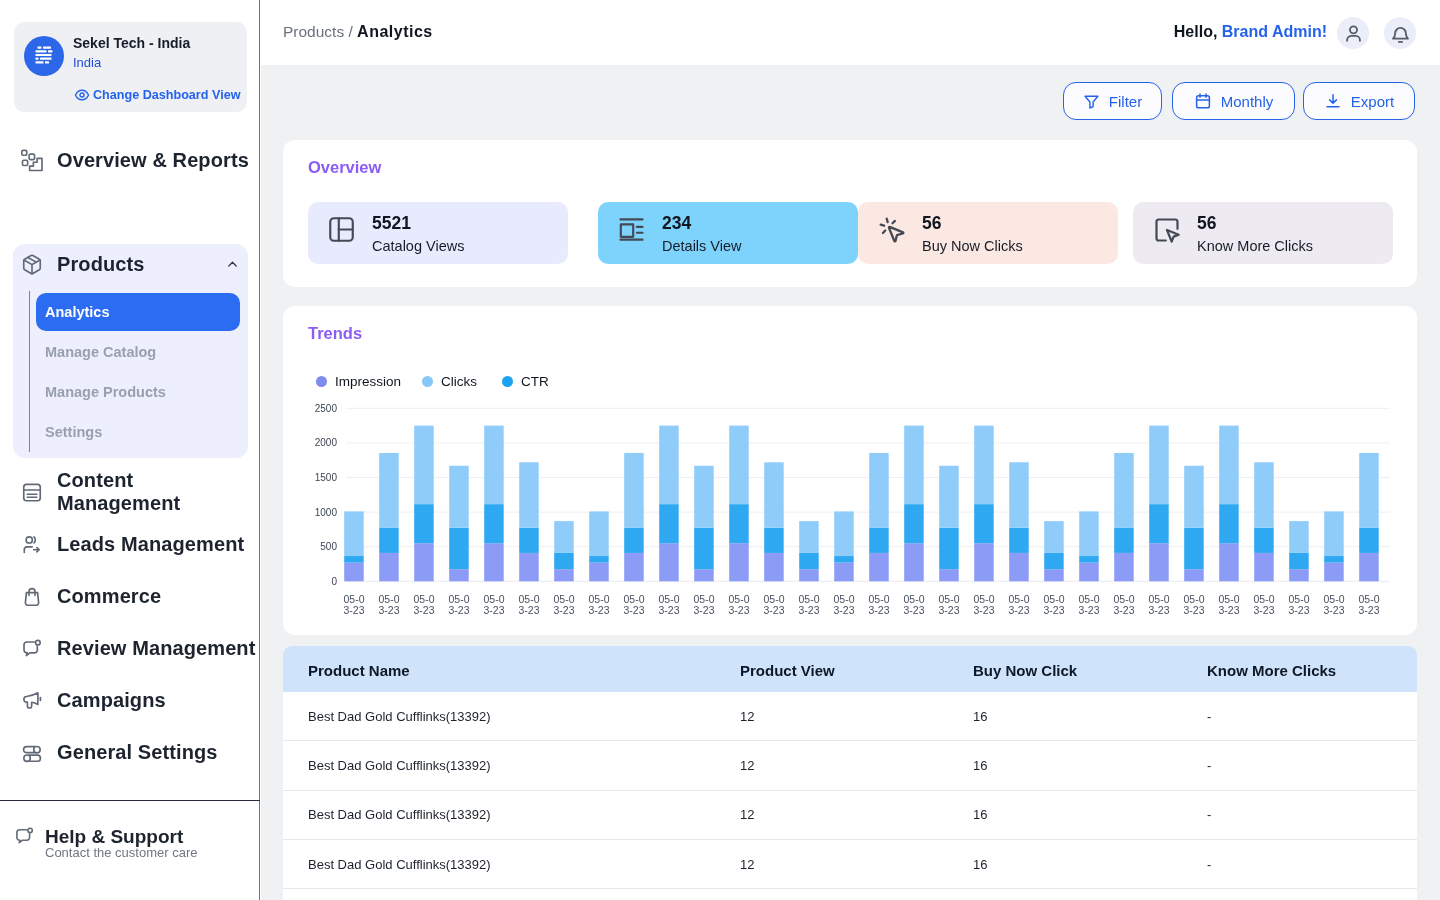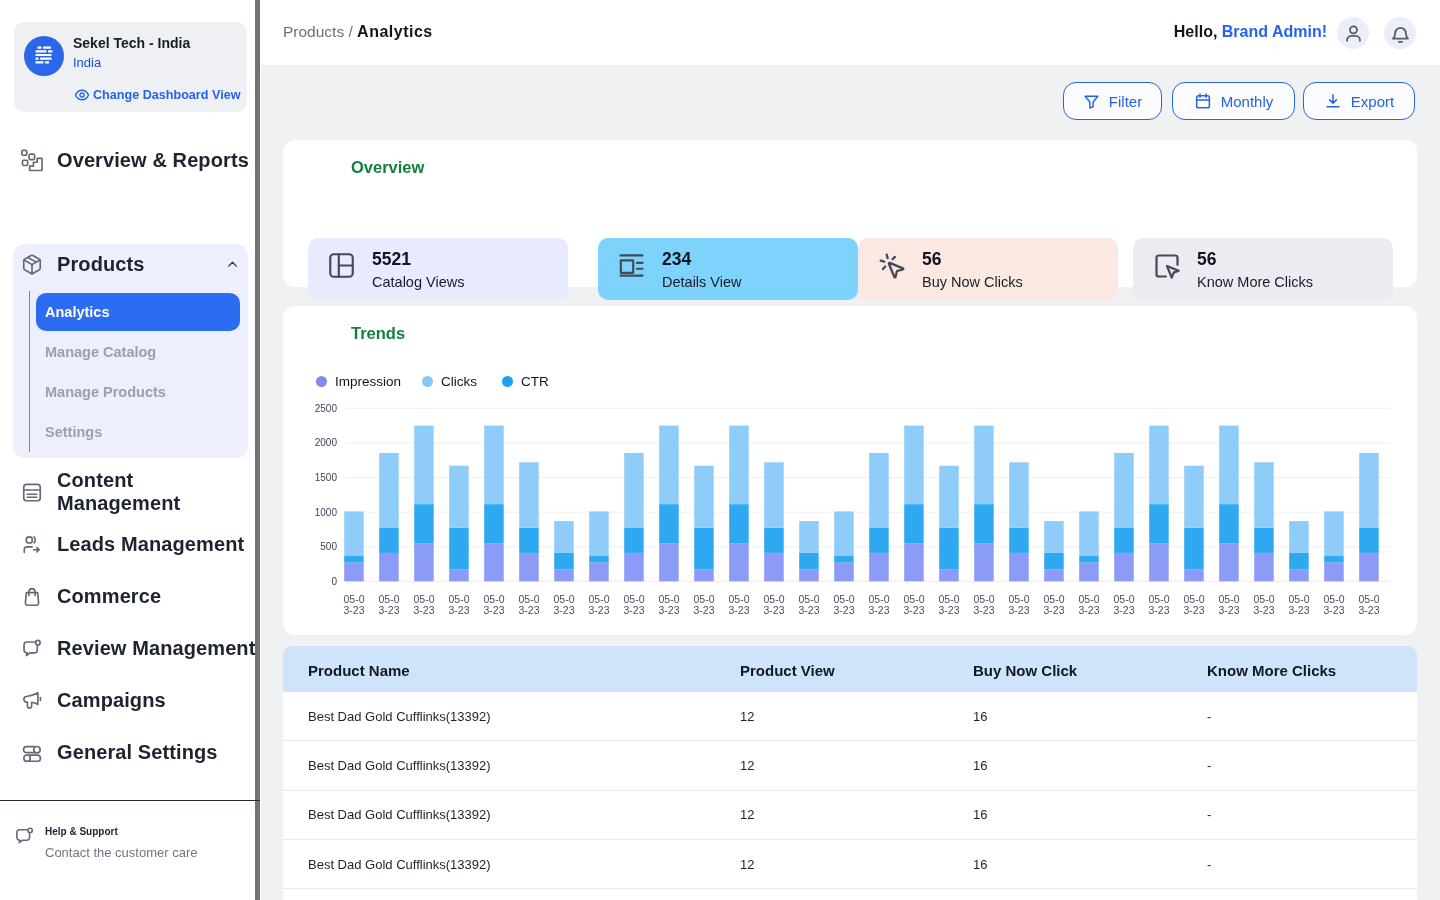--- a/index.html
+++ b/index.html
@@ -1,44 +1,44 @@
 <!DOCTYPE html>
 <html><head><meta charset="utf-8"><style>
 * { margin:0; padding:0; box-sizing:border-box; }
 html,body { width:1440px; height:900px; overflow:hidden; font-family:"Liberation Sans",sans-serif; background:#fff; }
 
-#sidebar { position:absolute; left:0; top:0; width:260px; height:900px; background:#fff; border-right:5px solid #737373; z-index:5; }
+#sidebar { position:absolute; left:0; top:0; width:260px; height:900px; background:#fff; border-right:1px solid #737373; z-index:5; }
 #orgcard { position:absolute; left:14px; top:22px; width:233px; height:90px; background:#eef0f4; border-radius:10px; }
 #orgcard .logo { position:absolute; left:10px; top:14px; }
 #orgcard .oname { position:absolute; left:59px; top:13px; font-size:14px; font-weight:bold; color:#161c28; }
 #orgcard .osub { position:absolute; left:59px; top:33px; font-size:13px; color:#1d4ed8; }
 #orgcard .chview { position:absolute; left:60px; top:65px; display:flex; align-items:center; gap:3px; font-size:12.6px; font-weight:bold; color:#2563eb; white-space:nowrap; }
 .nitem { position:absolute; left:0; width:260px; height:52px; display:flex; align-items:center; }
 .nico { position:absolute; left:21px; display:flex; }
 .nlab { position:absolute; left:57px; font-size:20px; font-weight:bold; color:#1d242f; letter-spacing:0.1px; }
 .chev { position:absolute; left:226px; display:flex; }
 .prodgroup { position:absolute; left:13px; top:244px; width:235px; height:214px; background:#edeffc; border-radius:12px; }
 .prodgroup .nitem { left:-13px; }
 .vline { position:absolute; left:15.5px; top:47px; width:1.5px; height:161px; background:#7c8591; }
 .subsel { position:absolute; left:23px; top:49px; width:204px; height:38px; background:#2c6cf2; border-radius:10px; color:#fff; font-size:14.5px; font-weight:bold; line-height:38px; padding-left:9px; }
 .sub { position:absolute; left:32px; font-size:14.5px; font-weight:bold; color:#98a1ad; height:25px; line-height:25px; }
 #sdivider { position:absolute; left:0; top:799.5px; width:260px; height:1.3px; background:#252c38; }
 #helpico { position:absolute; left:14px; top:825px; }
-#helptitle { position:absolute; left:45px; top:826px; font-size:10px; font-weight:bold; color:#1d242f; }
+#helptitle { position:absolute; left:45px; top:826px; font-size:19px; font-weight:bold; color:#1d242f; }
 #helpsub { position:absolute; left:45px; top:845px; font-size:13px; color:#6e7681; }
 
 #topbar { position:absolute; left:261px; top:0; width:1179px; height:65px; background:#fff; }
 .circ { position:absolute; top:17px; width:32px; height:32px; background:#ebedf8; border-radius:50%; display:flex; align-items:center; justify-content:center; }
 
 #content { position:absolute; left:261px; top:65px; width:1179px; height:835px; background:#f0f1f3; }
 .btn { position:absolute; top:17px; height:38px; border:1.4px solid #2563eb; border-radius:13px; background:#fcfcfe; display:flex; align-items:center; justify-content:center; gap:9px; font-size:15px; color:#2462ea; }
 .card { position:absolute; left:22px; width:1134px; background:#fff; border-radius:12px; }
-.ctitle { position:absolute; left:25px; font-size:16.5px; font-weight:bold; color:#15803d;margin-left:43px; }
-
-.stat { position:absolute; top:62px; width:260px; height:62px; border-radius:10px;margin-top:36px; }
+.ctitle { position:absolute; left:25px; font-size:16.5px; font-weight:bold; color:#8b5cf6; }
+
+.stat { position:absolute; top:62px; width:260px; height:62px; border-radius:10px; }
 .stat .sico { position:absolute; left:20px; top:13.5px; }
 .stat .snum { position:absolute; left:64px; top:11px; font-size:17.5px; font-weight:bold; color:#10161f; }
 .stat .slab { position:absolute; left:64px; top:36px; font-size:14.5px; color:#171d28; }
 
 .leg { position:absolute; top:68px; display:flex; align-items:center; gap:8px; font-size:13.5px; color:#10161f; }
 .dot { width:11px; height:11px; border-radius:50%; }
 .yl { font:10px "Liberation Sans",sans-serif; fill:#3d4654; text-anchor:end; }
 .xl { font:10.5px "Liberation Sans",sans-serif; fill:#49515f; text-anchor:middle; }
 .chartsvg { position:absolute; left:0; top:0; }
 

